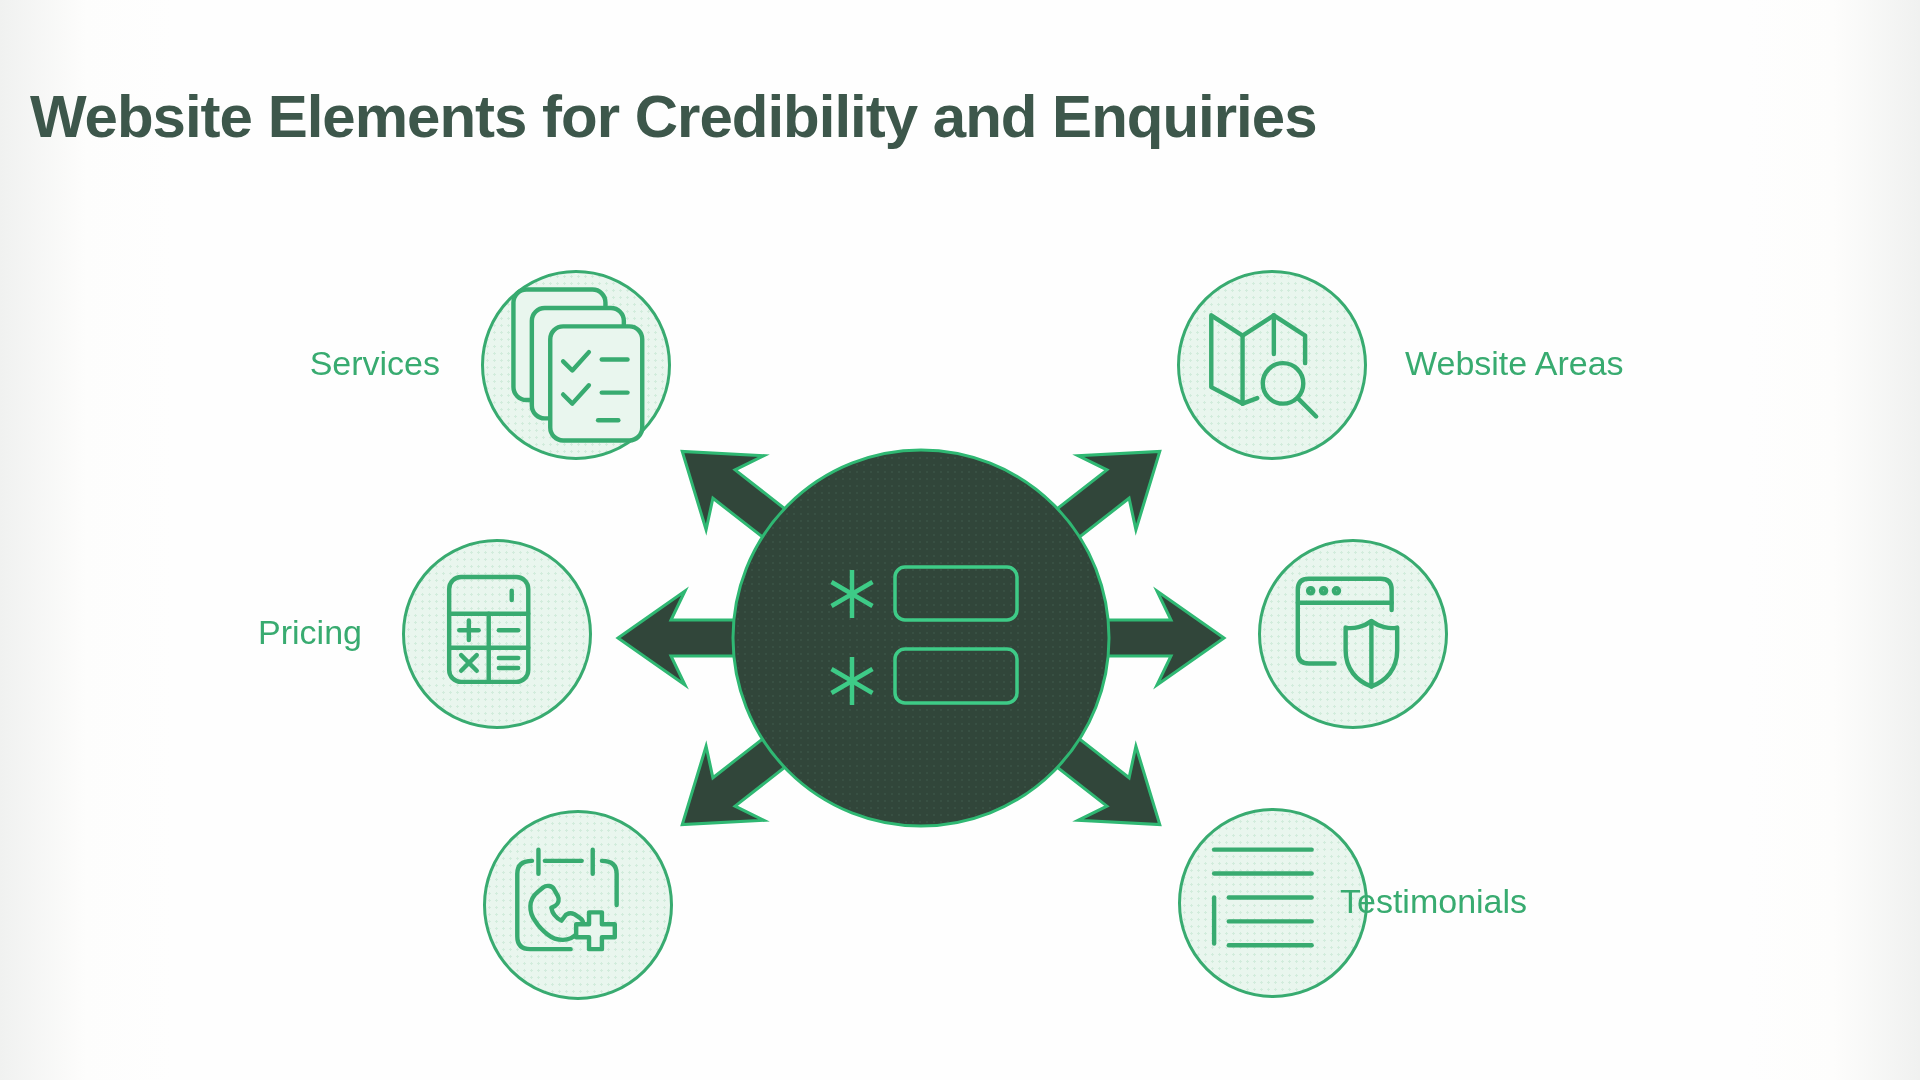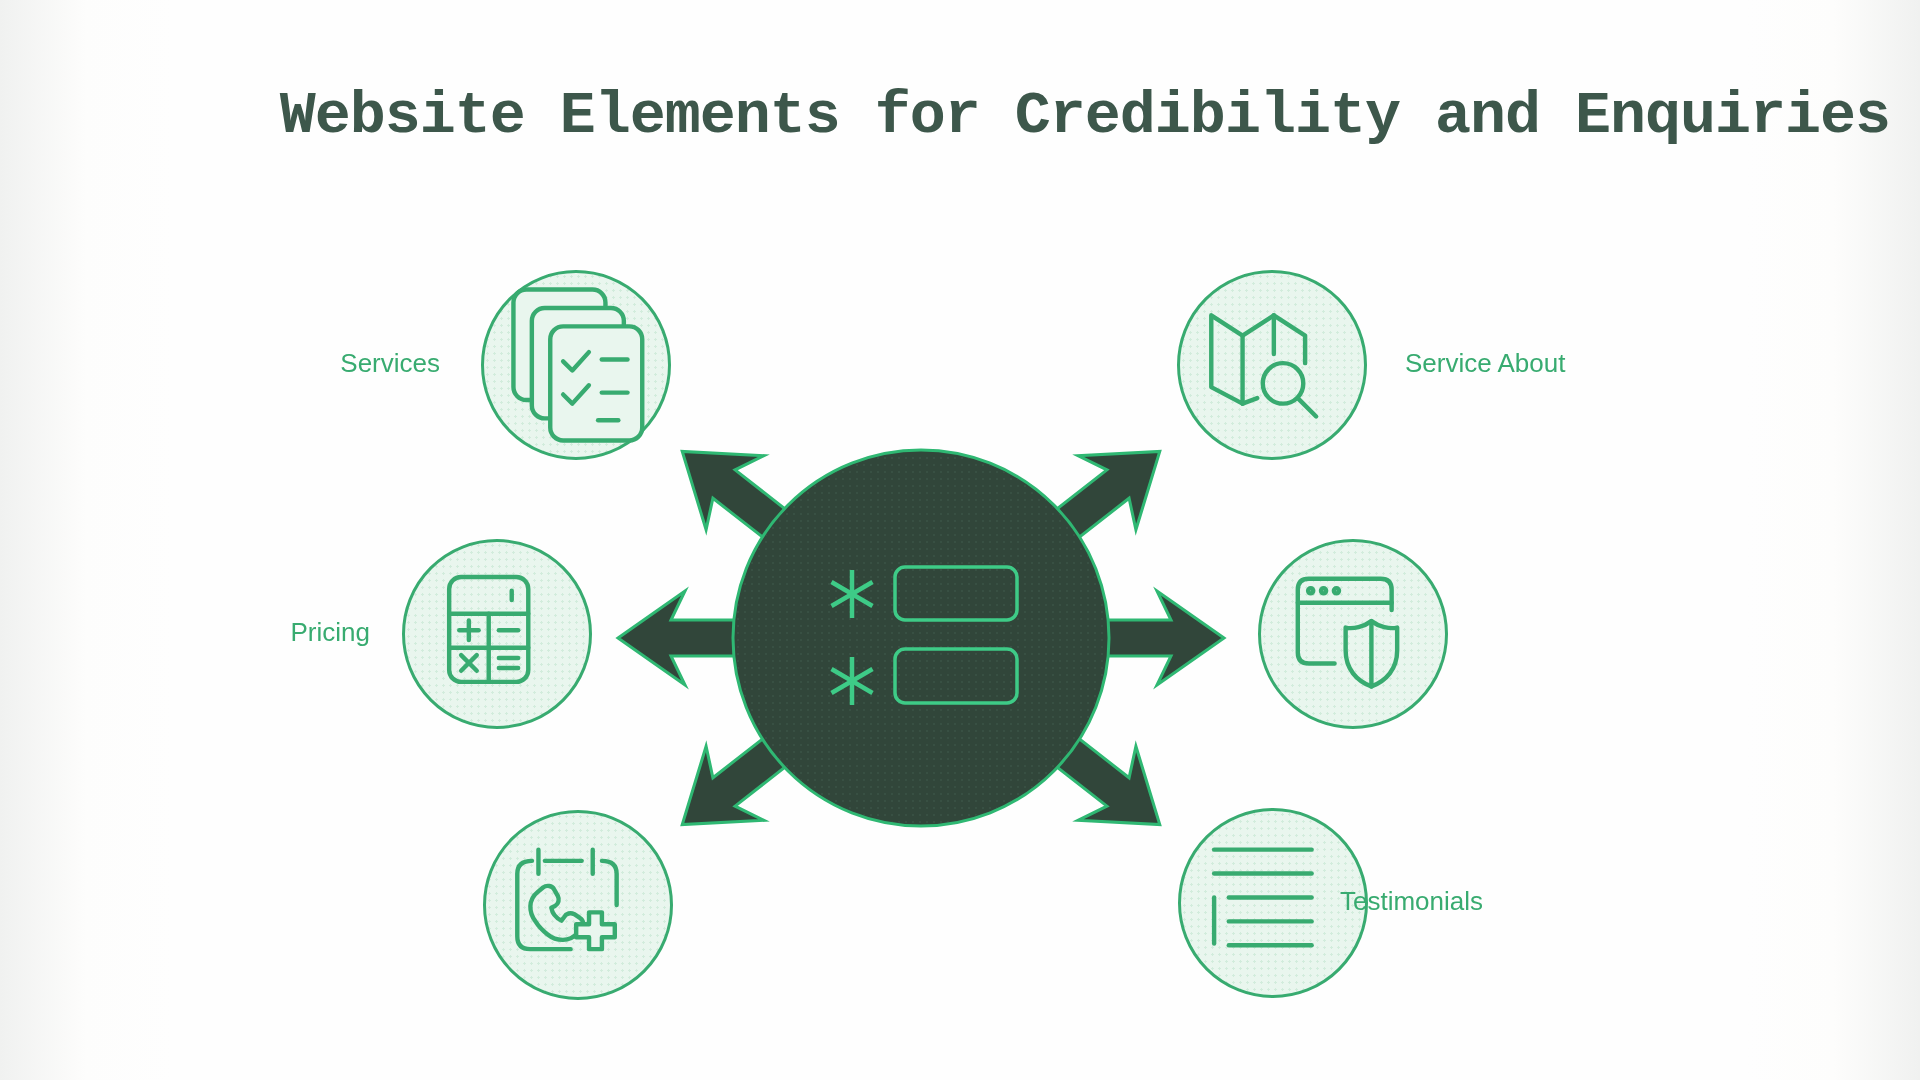--- a/index.html
+++ b/index.html
@@ -11,44 +11,43 @@
   *{margin:0;padding:0;box-sizing:border-box}
   html,body{width:1920px;height:1080px;overflow:hidden}
   body{
     font-family:"Liberation Sans", sans-serif;
     background:linear-gradient(90deg,var(--edge) 0%,var(--bg) 4.5%,#fefefe 9%,#fefefe 91%,var(--bg) 95.5%,var(--edge) 100%);
     position:relative;
   }
   .canvas{position:absolute;inset:0;width:1920px;height:1080px}
   .title{
     position:absolute;left:30px;top:82px;width:1860px;
-    text-align:right;font-size:60px;font-weight:bold;letter-spacing:-1px;
+    text-align:left;font-size:60px;font-weight:bold;letter-spacing:-1px;
     color:var(--title);
-    font-family:Liberation Mono, monospace;
   }
   .center-svg{position:absolute;left:0;top:0;width:1920px;height:1080px}
   .arrow{fill:var(--dark);stroke:var(--outline);stroke-width:3}
   .node-circle{
     position:absolute;width:190px;height:190px;border-radius:50%;
     border:3px solid var(--green);
     background-color:var(--circle_bg);
     background-image:radial-gradient(var(--circle_dot) 1.2px, transparent 1.4px);
     background-size:7px 7px;
     display:flex;align-items:center;justify-content:center;
   }
   .node-circle svg{width:190px;height:190px}
   .icon-stroke{fill:none;stroke:var(--green);stroke-width:2.4;stroke-linecap:round;stroke-linejoin:round}
   .icon-fill-bg{fill:var(--circle_bg)}
   .label{
-    position:absolute;font-size:26px;line-height:48px;color:var(--green);
+    position:absolute;font-size:34px;line-height:48px;color:var(--green);
   }
   .lab-right{text-align:right}
   .l-services{left:100px;top:339px;width:340px}
   .l-service-areas{left:1405px;top:339px;width:420px}
-  .l-pricing{left:40px;top:608px;width:330px}
+  .l-pricing{left:32px;top:608px;width:330px}
   .l-about{left:1489px;top:586px;width:330px}
   .l-booking{left:100px;top:879px;width:345px}
   .l-testimonials{left:1340px;top:877px;width:420px}
   .c-services{left:481px;top:270px}
   .c-service-areas{left:1177px;top:270px}
   .c-pricing{left:402px;top:539px}
   .c-about{left:1258px;top:539px}
   .c-booking{left:483px;top:810px}
   .c-testimonials{left:1178px;top:808px}
 </style>
@@ -127,21 +126,21 @@
       <g class="icon-stroke">
         <polygon points="17,23 34,34 34,71 17,62"></polygon>
         <polyline points="34,34 51,23 68,34 68,49"></polyline>
         <line x1="51" y1="23" x2="51" y2="44"></line>
         <line x1="34" y1="71" x2="42" y2="68"></line>
         <circle cx="56" cy="60" r="11"></circle>
         <line x1="64" y1="68" x2="74" y2="78"></line>
       </g>
     </svg>
   </div>
-  <div class="label l-service-areas">Service About</div>
+  <div class="label l-service-areas">Website Areas</div>
 
   <div class="node-circle c-pricing">
     <svg viewBox="0 0 100 100">
       <g class="icon-stroke">
         <rect x="24" y="19" width="43" height="57" rx="6.5"></rect>
         <line x1="24" y1="39" x2="67" y2="39"></line>
         <line x1="45.5" y1="39" x2="45.5" y2="76"></line>
         <line x1="24" y1="57.5" x2="67" y2="57.5"></line>
         <line x1="58" y1="26.5" x2="58" y2="31.5"></line>
         <line x1="29.5" y1="48" x2="40" y2="48"></line>

